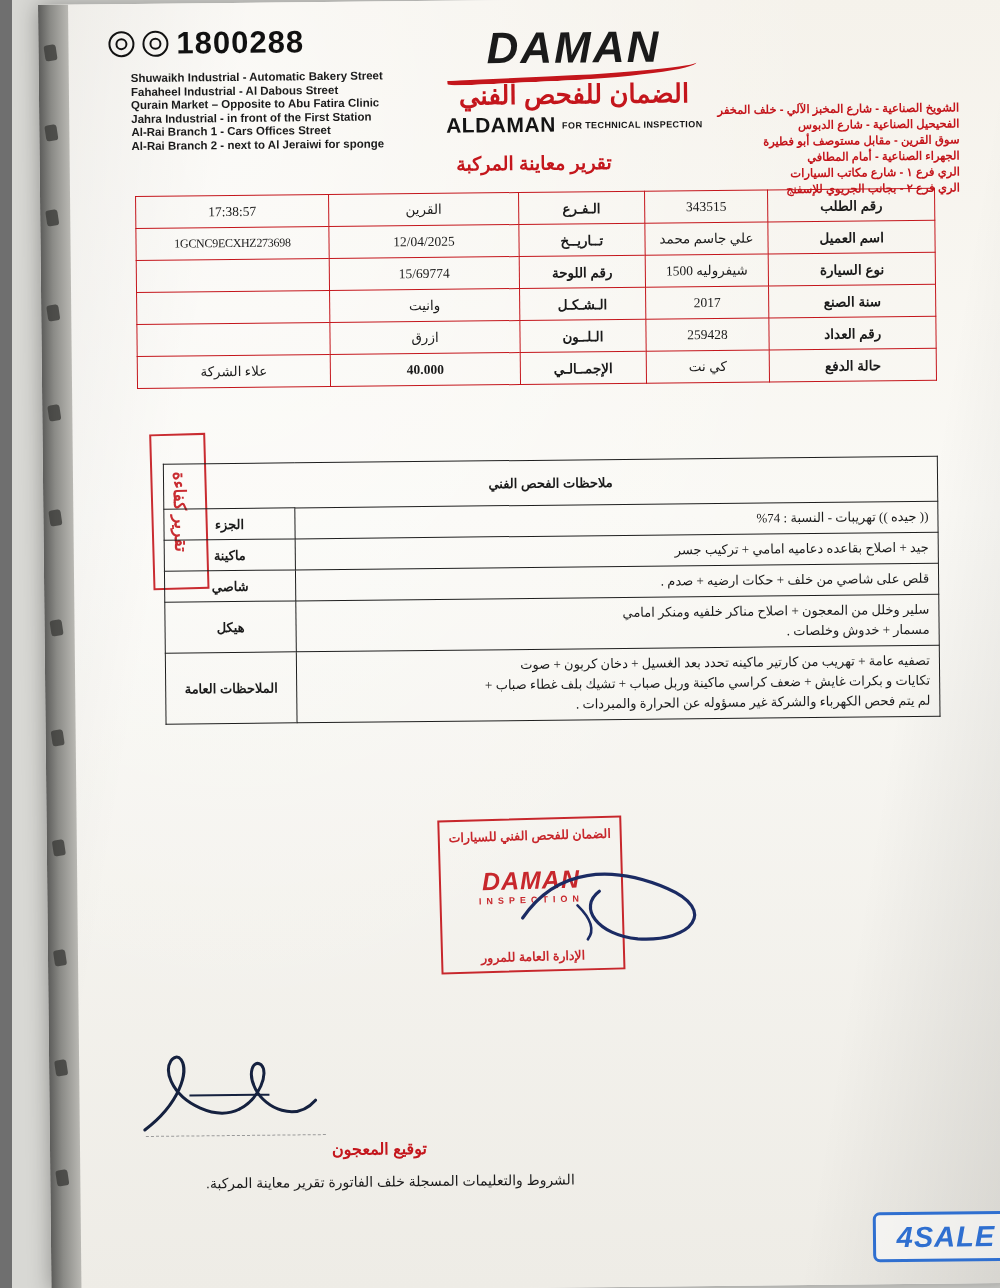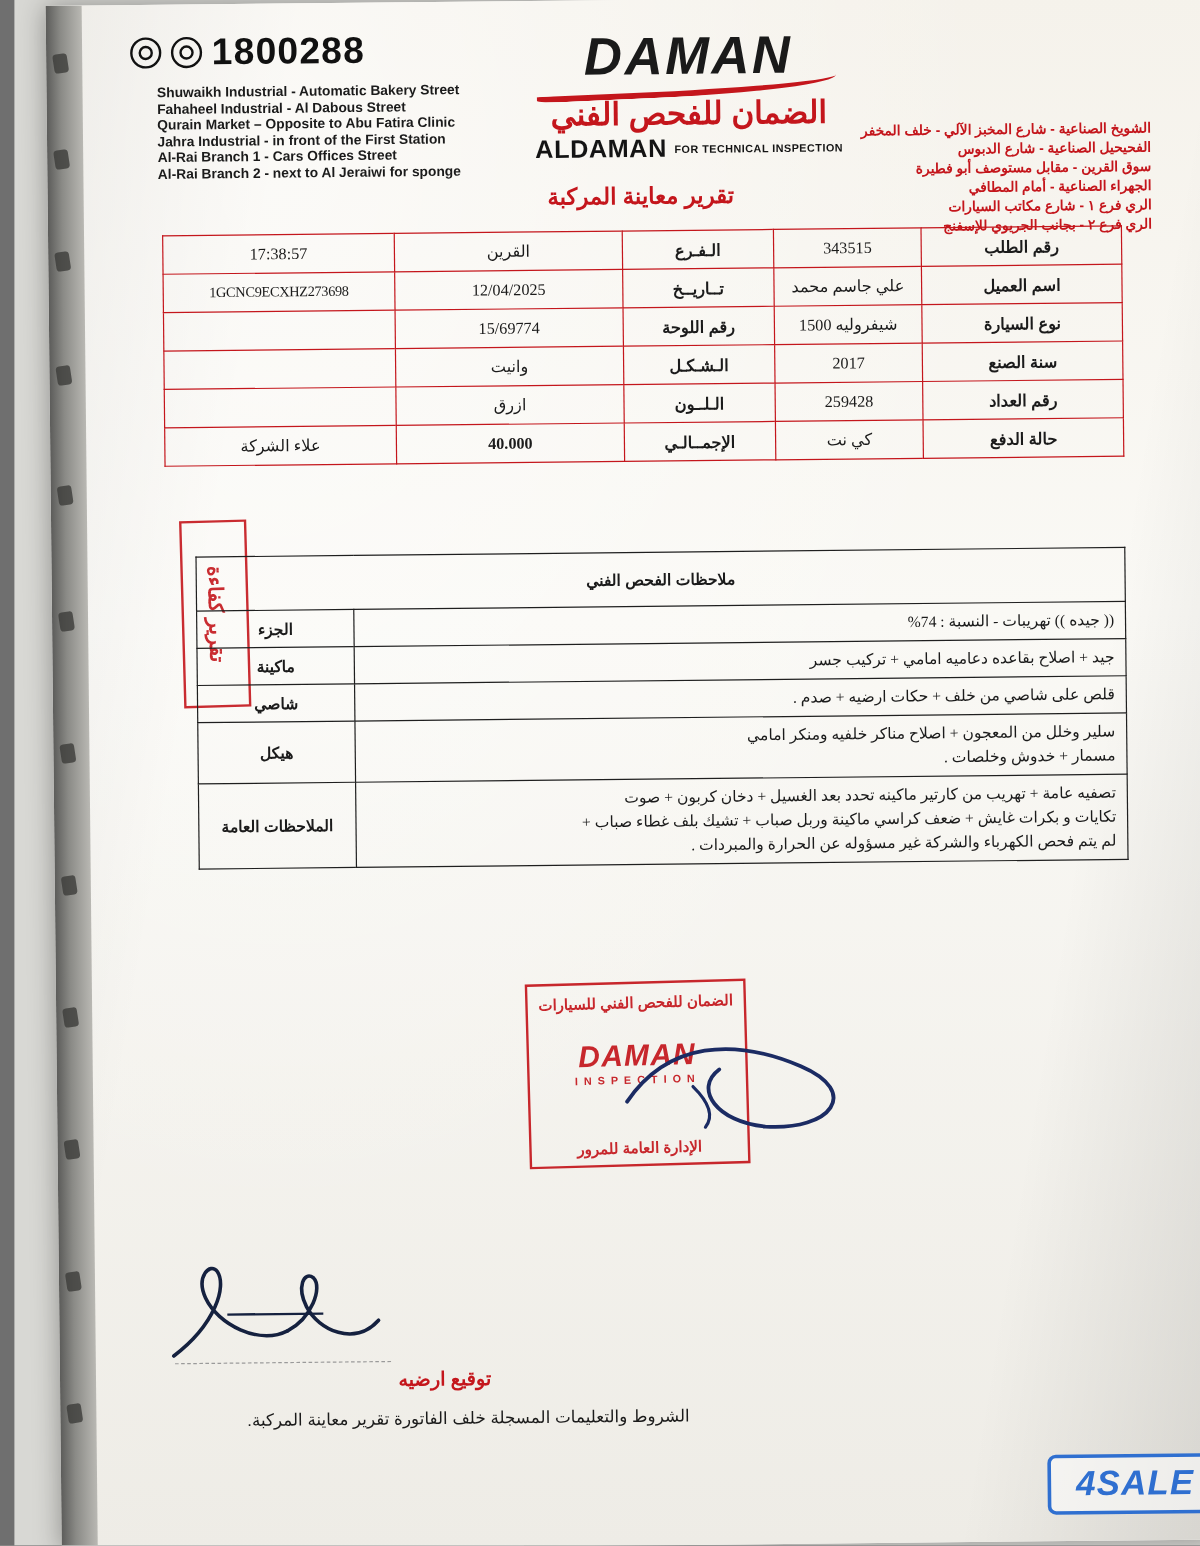--- a/index.html
+++ b/index.html
@@ -512,21 +512,21 @@
     </svg>
 
     <div class="ghost"></div>
 
     <svg class="cust-sig" viewBox="0 0 260 110">
       <path d="M25,86 C60,60 70,28 62,16 C56,8 44,20 52,38 C62,60 96,78 120,66" fill="none" stroke="#15213f" stroke-width="3" stroke-linecap="round"></path>
       <path d="M120,66 C140,56 150,30 142,22 C134,16 128,30 136,46 C146,66 176,80 196,58" fill="none" stroke="#15213f" stroke-width="3" stroke-linecap="round"></path>
       <path d="M70,52 L150,52" fill="none" stroke="#15213f" stroke-width="2"></path>
     </svg>
     <div class="cust-sig-line"></div>
-    <div class="cust-sig-lbl">توقيع ارضيه</div>
+    <div class="cust-sig-lbl">توقيع المعجون</div>
 
     <div class="terms">الشروط والتعليمات المسجلة خلف الفاتورة تقرير معاينة المركبة.</div>
 
     <div class="wm">4SALE</div>
 
     <div class="hole-strip">
       <div class="hole" style="top:40px"></div>
       <div class="hole" style="top:120px"></div>
       <div class="hole" style="top:205px"></div>
       <div class="hole" style="top:300px"></div>

